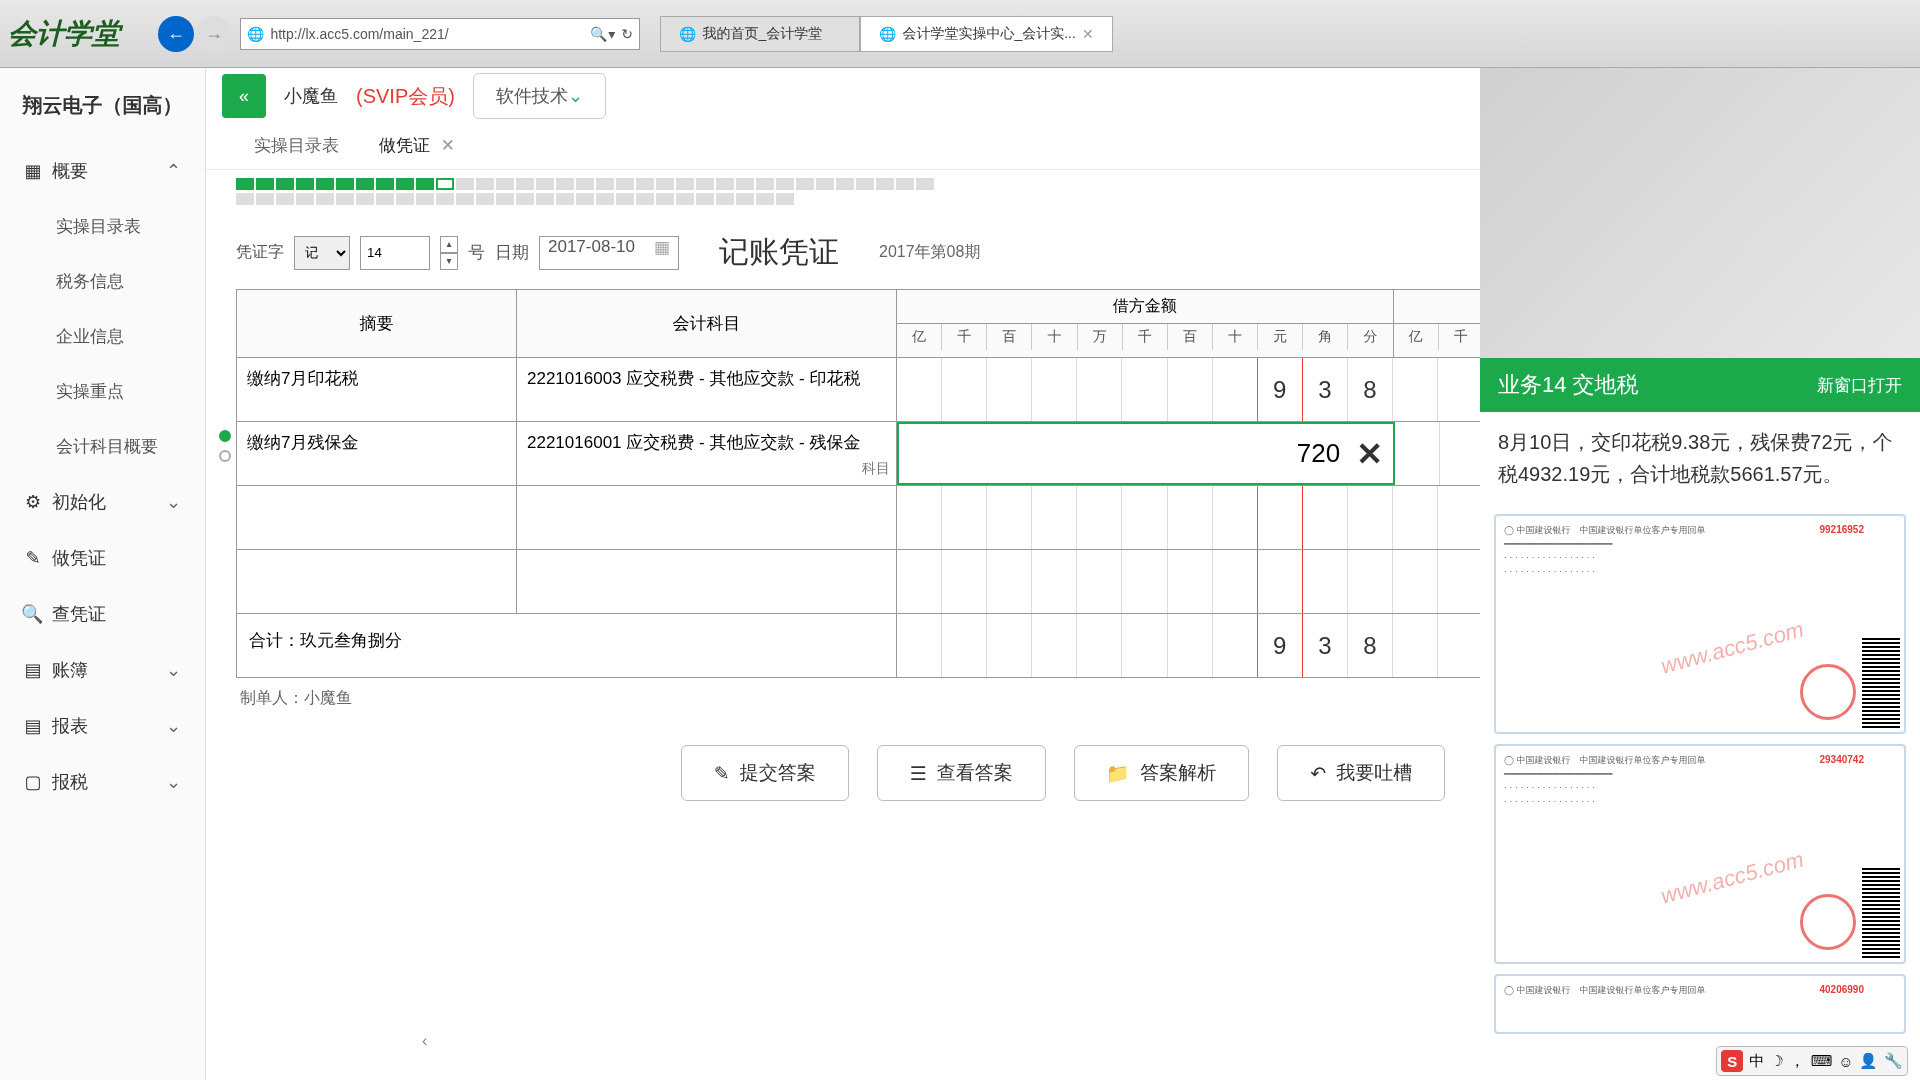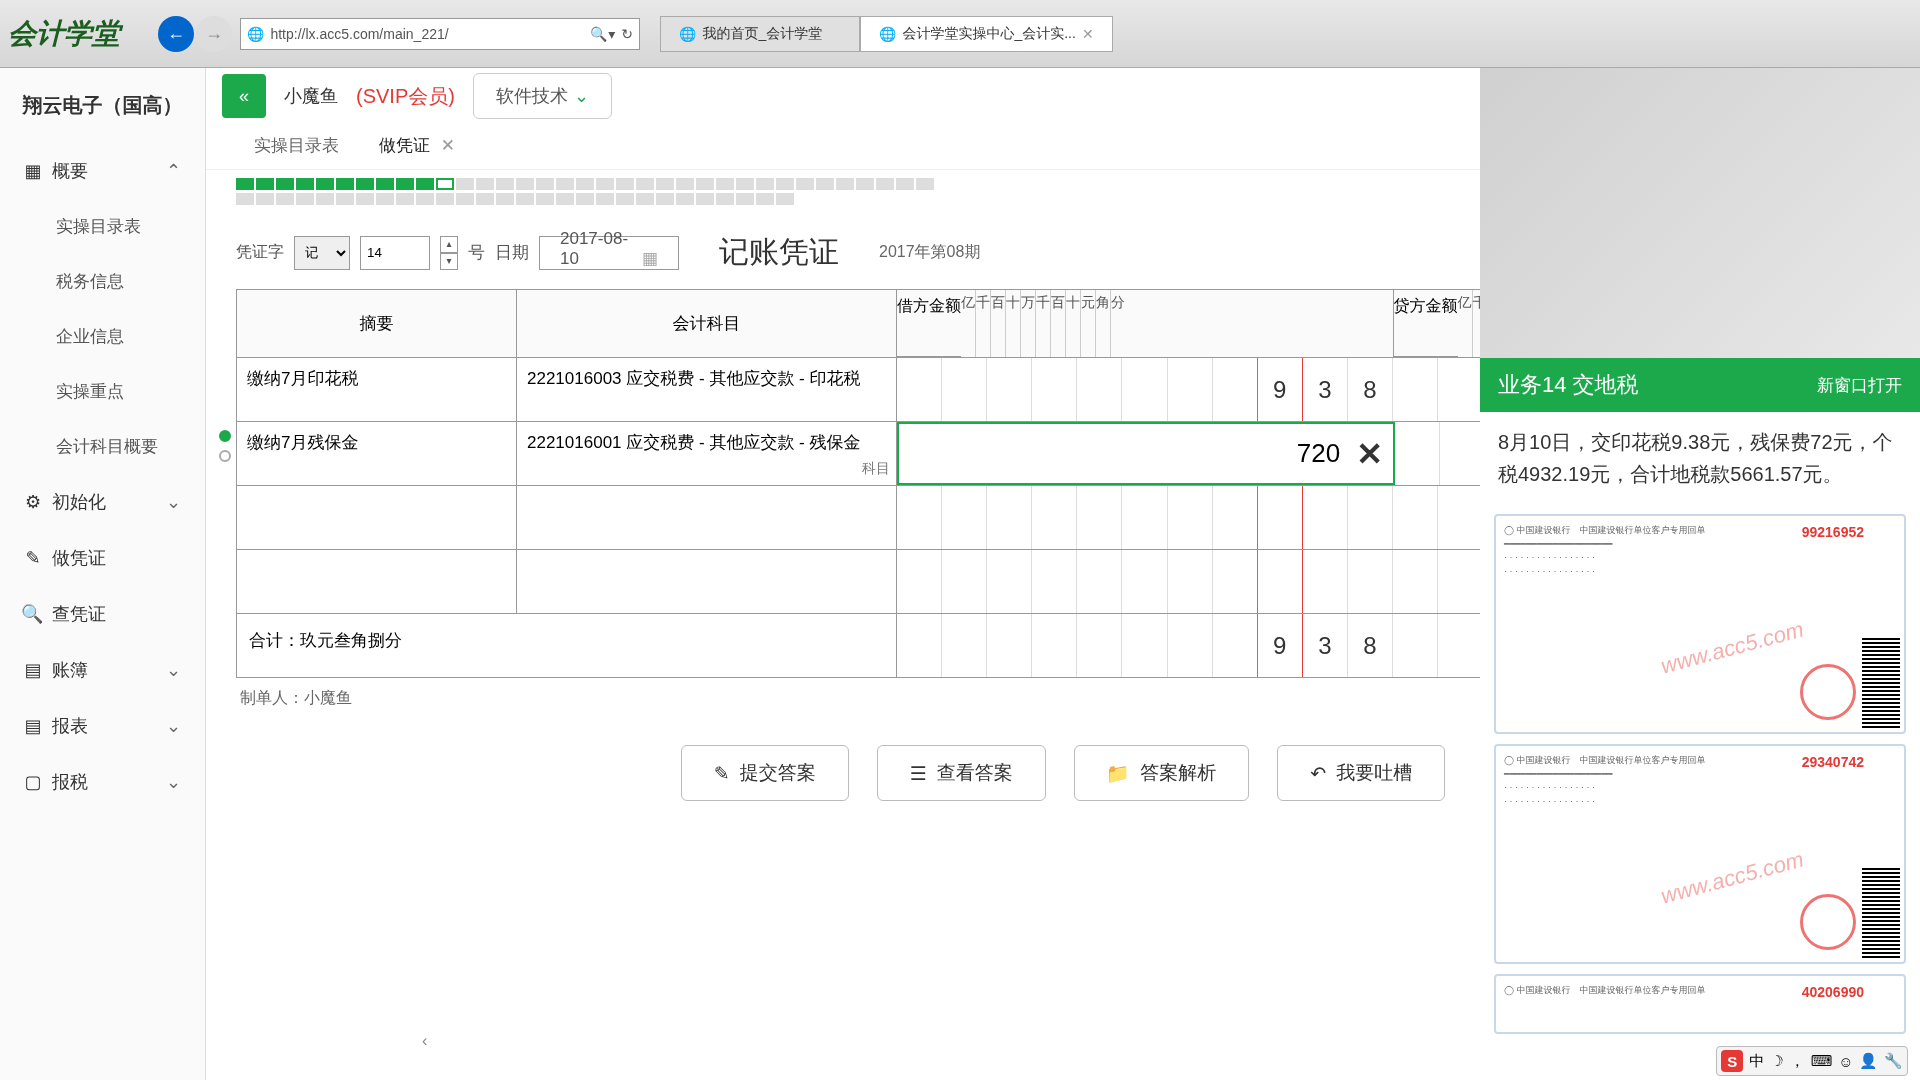--- a/index.html
+++ b/index.html
@@ -27,51 +27,51 @@
     .side-item.sub { padding-left: 56px; font-size: 17px; color: #555; }
     .side-item .chev { margin-left: auto; color: #666; }
     .side-icon { width: 18px; height: 18px; display: inline-flex; align-items: center; justify-content: center; }
     
     
     .content { flex: 1; position: relative; overflow: hidden; }
     .topbar { height: 56px; display: flex; align-items: center; padding: 0 16px; gap: 18px; }
     .collapse-btn { width: 44px; height: 44px; background: #1ba94c; color: #fff; display: flex; align-items: center; justify-content: center; font-size: 18px; border-radius: 4px; }
     .user-name { font-size: 18px; color: #333; }
     .user-tag { font-size: 20px; color: #e53935; }
-    .pill-btn { padding: 10px 22px; border: 1px solid #ccc; border-radius: 6px; font-size: 18px; color: #555; display: flex; align-items: center; gap: 6px; }
+    .pill-btn { padding: 10px 22px; border: 1px solid #ccc; border-radius: 6px; font-size: 18px; color: #555; display: flex; align-items: center; }
     
     .tab-row { display: flex; padding-left: 30px; gap: 4px; border-bottom: 1px solid #eee; }
     .pagetab { padding: 10px 18px; font-size: 17px; color: #666; border-bottom: 2px solid transparent; }
     .pagetab.active { color: #222; font-weight: 500; }
     .pagetab .x { color: #999; margin-left: 6px; }
     .progress-strip { padding: 8px 30px; }
     .prog-row { display: flex; gap: 2px; margin-bottom: 3px; }
     .prog-cell { width: 18px; height: 12px; background: #ddd; }
     .prog-cell.done { background: #1ba94c; }
     .prog-cell.edge { border: 2px solid #1ba94c; background: #fff; }
     
     
     .voucher-controls { display: flex; align-items: center; gap: 10px; padding: 16px 30px; font-size: 17px; color: #555; }
     .vc-label { font-size: 16px; }
     .vc-select { width: 56px; height: 34px; border: 1px solid #999; padding: 0 6px; }
     .vc-num { width: 70px; height: 34px; border: 1px solid #999; padding: 0 6px; }
     .vc-spin { width: 18px; display: flex; flex-direction: column; }
     .vc-spin span { height: 17px; border: 1px solid #999; font-size: 10px; text-align: center; line-height: 14px; }
-    .vc-date { width: 140px; height: 34px; border: 1px solid #999; padding: 0 20px; display: flex; align-items: flex-end; }
+    .vc-date { width: 140px; height: 34px; border: 1px solid #999; padding: 0 8px; display: flex; align-items: flex-start; }
     .vc-title { font-size: 30px; color: #333; margin: 0 30px; }
     .vc-period { font-size: 16px; color: #666; }
     .vc-right { margin-left: auto; display: flex; align-items: center; gap: 8px; }
     
     
     .vt { margin: 0 30px; border: 1px solid #999; }
     .vt-head { display: flex; background: #fafafa; }
     .vt-col { border-right: 1px solid #999; text-align: center; font-size: 17px; }
     .vt-summary { width: 280px; padding: 22px 0; }
     .vt-subject { width: 380px; padding: 22px 0; }
-    .vt-amount-head { flex: 1; display: flex; flex-direction: row; }
+    .vt-amount-head { flex: 1; display: flex; flex-direction: column; }
     .vt-amount-label { padding: 6px 0; border-bottom: 1px solid #999; font-size: 16px; }
     .vt-digits { display: flex; }
     .vt-digit { flex: 1; border-right: 1px solid #ccc; font-size: 14px; padding: 4px 0; color: #555; }
     .vt-digit:last-child { border-right: none; }
     
     .vt-row { display: flex; min-height: 64px; border-top: 1px solid #999; position: relative; }
     .vt-row .vt-summary, .vt-row .vt-subject { padding: 8px 10px; text-align: left; font-size: 17px; line-height: 1.5; }
     .vt-amount-cells { flex: 1; display: flex; }
     .vt-amt-cell { flex: 1; border-right: 1px solid #ddd; display: flex; align-items: center; justify-content: center; font-size: 24px; color: #333; }
     .vt-amt-cell.red-line { border-right: 1px solid #e53935; }
@@ -94,21 +94,21 @@
     
     
     .right-panel { position: absolute; right: 0; top: 0; width: 440px; height: 100%; background: #fff; }
     .video-area { height: 290px; background: #222; position: relative; }
     .video-placeholder { width: 100%; height: 100%; background: linear-gradient(135deg, #d0d0d0, #e8e8e8); display: flex; align-items: center; justify-content: center; color: #999; }
     .task-header { background: #1ba94c; color: #fff; padding: 12px 18px; font-size: 22px; display: flex; align-items: center; }
     .task-header .open-new { margin-left: auto; font-size: 17px; }
     .task-body { padding: 14px 18px; font-size: 20px; color: #333; line-height: 1.6; }
     .receipt { margin: 10px 14px; height: 220px; border: 2px solid #c9d8e8; border-radius: 4px; background: #fff; padding: 8px; position: relative; overflow: hidden; }
     .receipt-lines { font-size: 9px; color: #666; line-height: 1.5; }
-    .receipt-num { position: absolute; right: 40px; top: 8px; color: #e53935; font-size: 14px; font-weight: bold; }
+    .receipt-num { position: absolute; right: 40px; top: 8px; color: #e53935; font-size: 10px; font-weight: bold; }
     .receipt-wm { position: absolute; left: 40%; top: 55%; color: #e53935; font-size: 22px; opacity: 0.4; transform: rotate(-15deg); font-style: italic; }
     .receipt-stamp { position: absolute; right: 48px; bottom: 12px; width: 56px; height: 56px; border: 3px solid #e53935; border-radius: 50%; opacity: 0.7; }
     .receipt-qr { position: absolute; right: 4px; bottom: 4px; width: 38px; height: 90px; background: repeating-linear-gradient(0deg, #000 0 2px, #fff 2px 4px); }
     
     
     .ime-bar { position: absolute; right: 12px; bottom: 4px; height: 30px; background: #f4f4f4; border: 1px solid #bbb; border-radius: 4px; display: flex; align-items: center; padding: 0 4px; gap: 6px; font-size: 15px; }
     .ime-bar .ime-s { width: 22px; height: 22px; background: #e53935; color: #fff; border-radius: 4px; display: flex; align-items: center; justify-content: center; font-weight: bold; }
     
     .bottom-scroll { position: absolute; bottom: 30px; left: 216px; font-size: 16px; color: #888; }
   </style>

